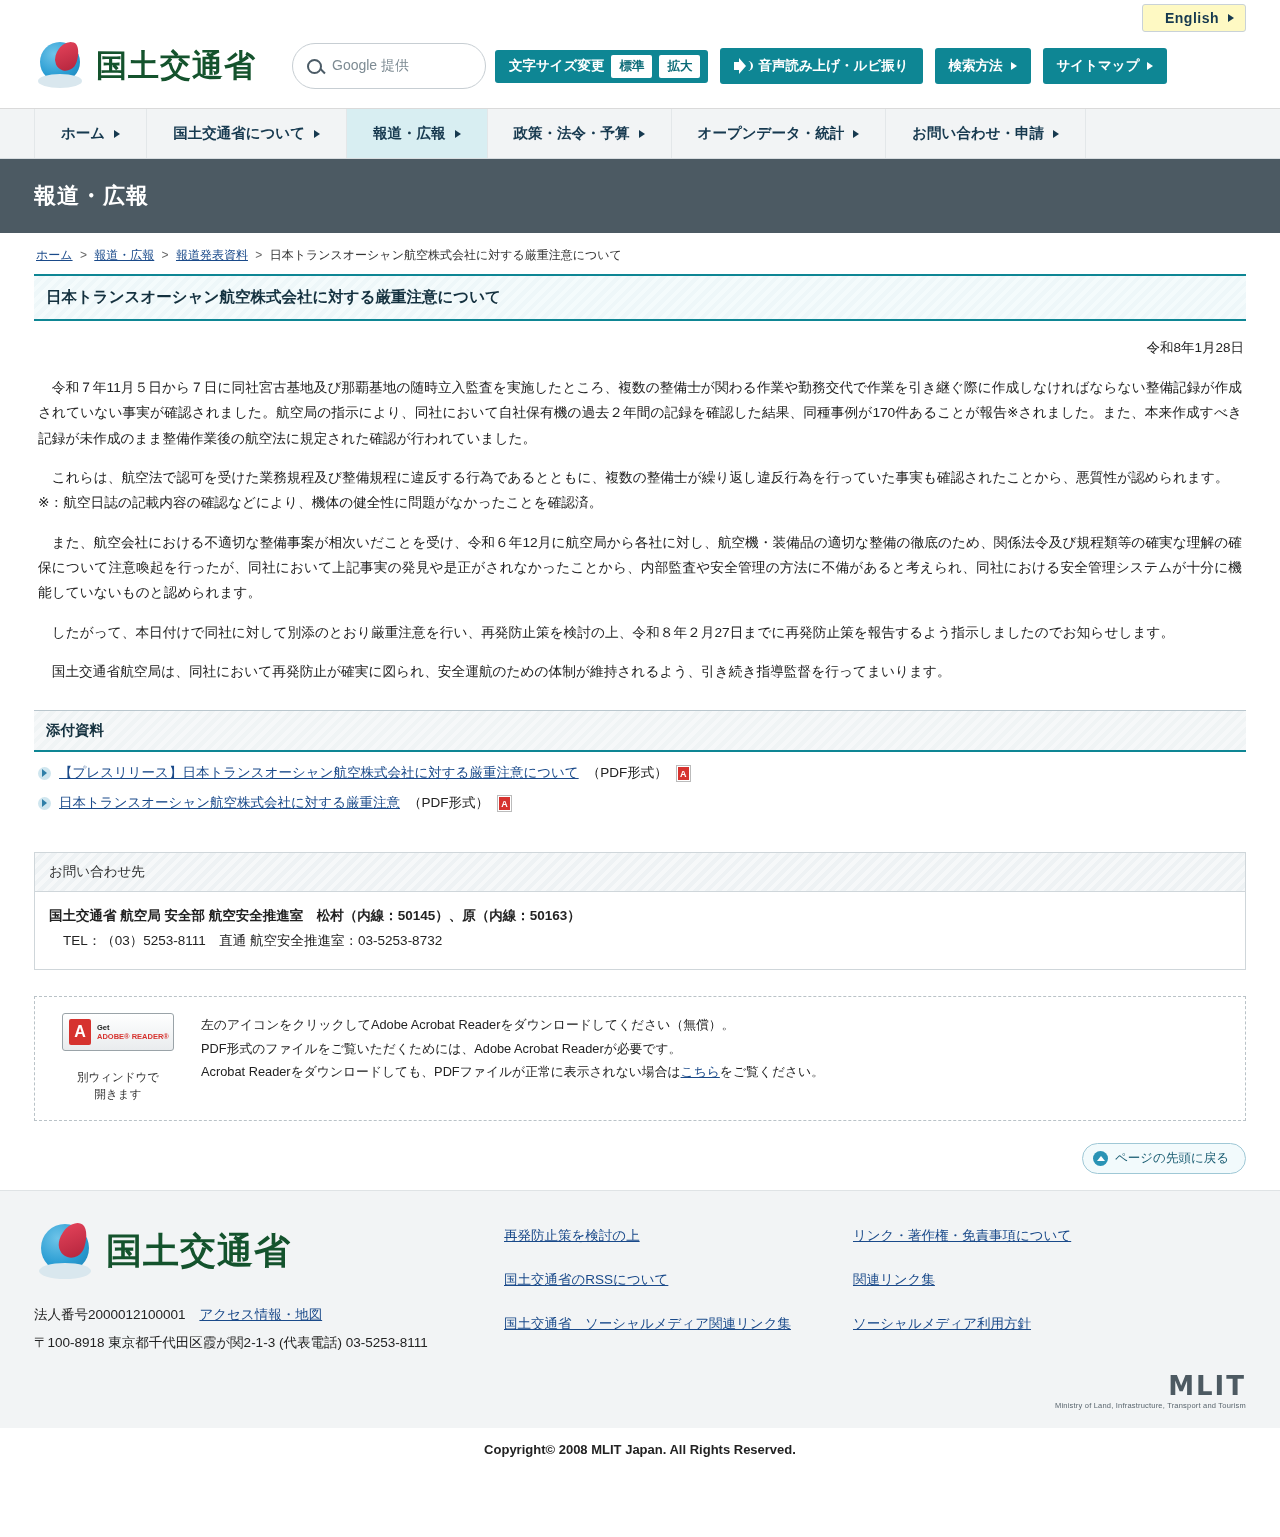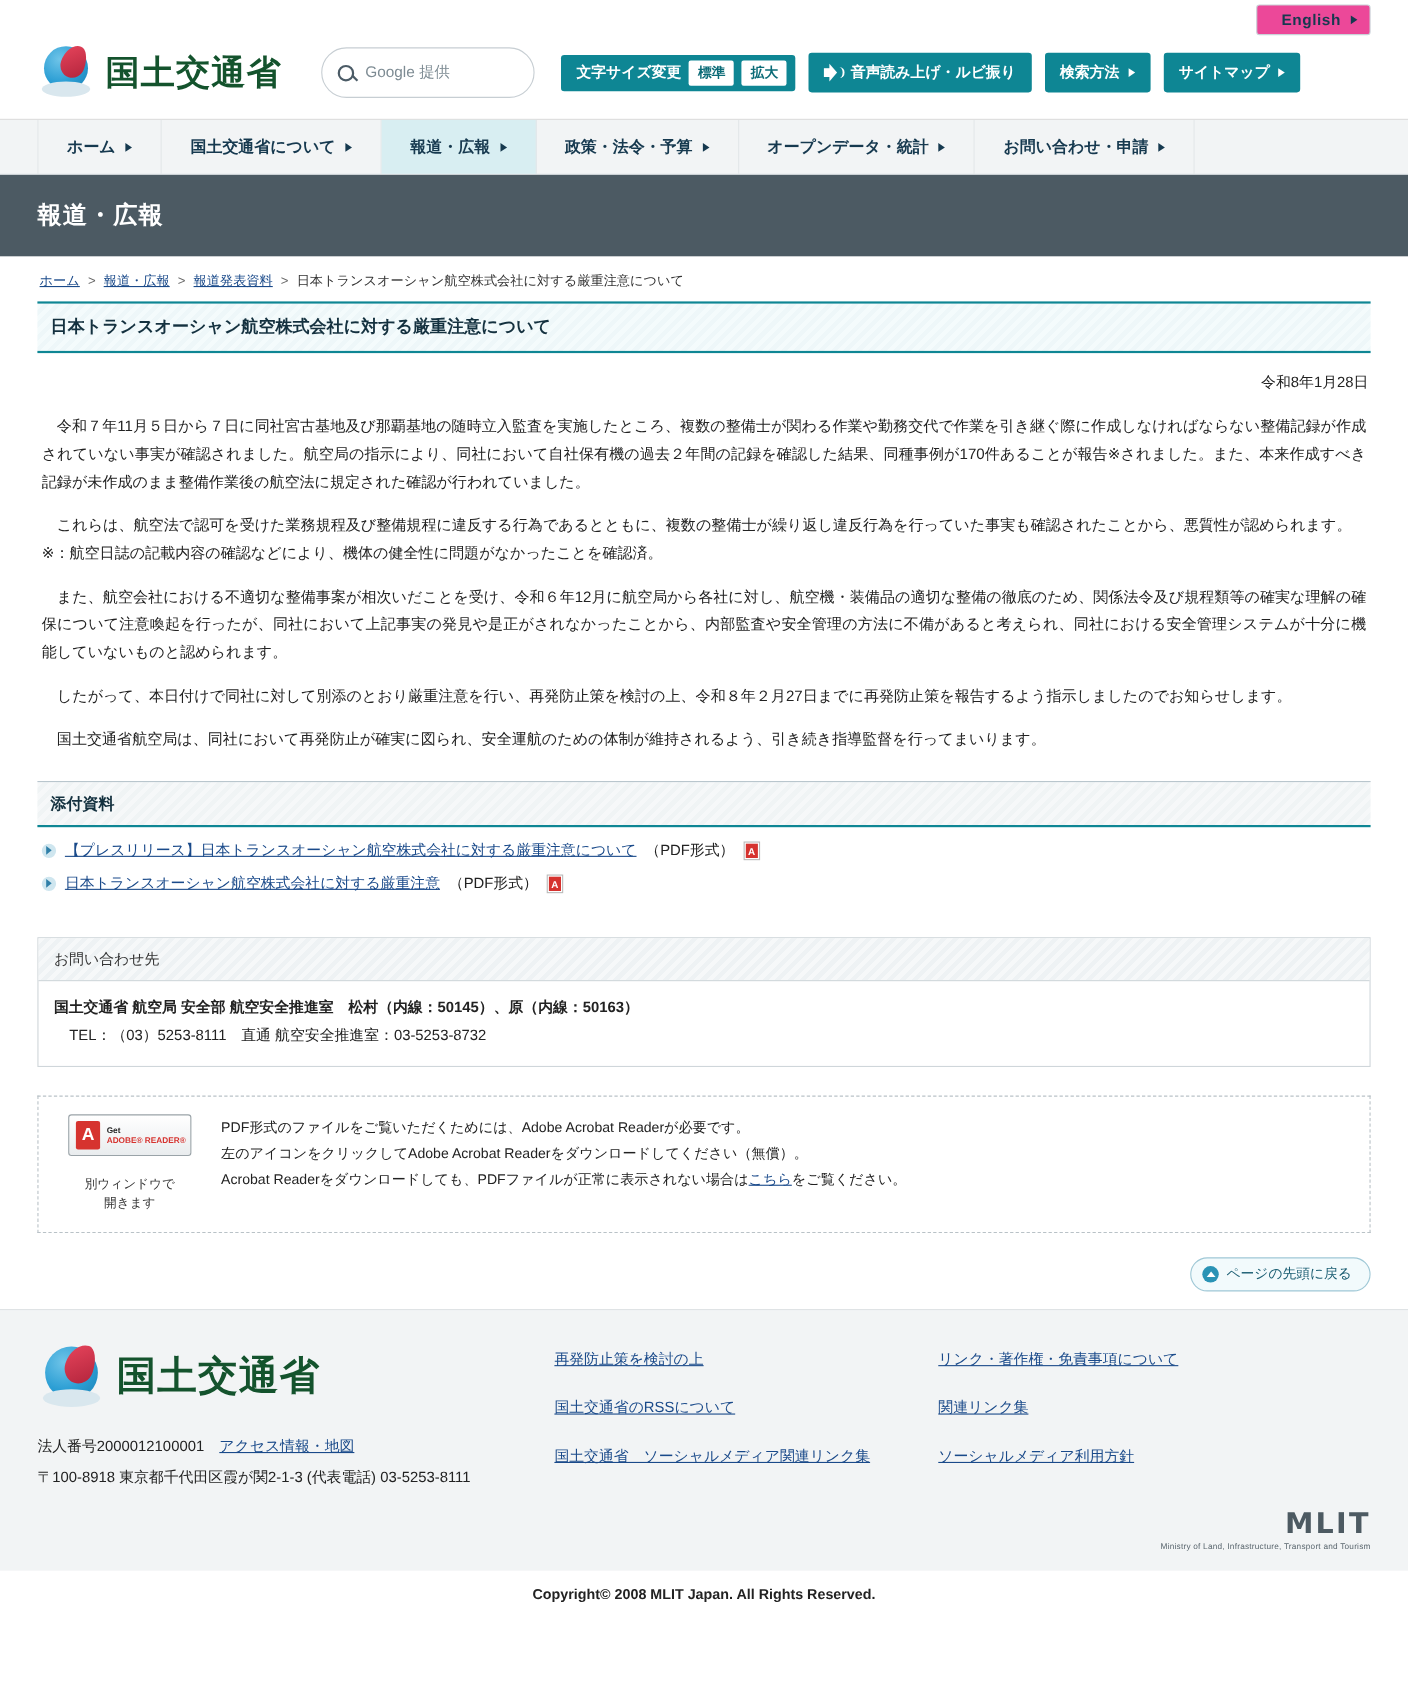--- a/index.html
+++ b/index.html
@@ -16,21 +16,21 @@
   
   .topbar {
     height: 36px;
     display: flex;
     justify-content: flex-end;
     align-items: center;
     padding-right: 34px;
     background: #fff;
   }
   .btn-english {
-    background: #ec4899;
+    background: #fef9c3;
     border: 1px solid #c9d2d8;
     border-radius: 3px;
     color: #16394f;
     font-size: 14px;
     font-weight: bold;
     padding: 5px 26px 5px 22px;
     position: relative;
     letter-spacing: .5px;
   }
   .btn-english .tri { position:absolute; right:11px; top:50%; transform:translateY(-50%); }
@@ -81,21 +81,21 @@
     background:#fff;
   }
   .mag {
     width:15px;height:15px;border:2px solid #4b5b66;border-radius:50%;
     position:relative; margin-right:10px; flex:none;
   }
   .mag::after{content:"";position:absolute;width:7px;height:2px;background:#4b5b66;
     right:-6px;bottom:0px;transform:rotate(45deg);}
   .google-label { color:#7d8b93; font-size:14px; }
 
-  .hdr-btns { display:flex; align-items:center; margin-left: 24px; gap: 12px; }
+  .hdr-btns { display:flex; align-items:center; margin-left: 9px; gap: 12px; }
   .pill {
     background:#0e8694; color:#fff; border-radius:3px;
     font-size:13.5px; font-weight:bold; padding: 9px 14px;
     display:flex; align-items:center; gap:8px; white-space:nowrap;
   }
   .pill .tri { color:#fff; }
   .size-box {
     background:#0e8694; color:#fff; border-radius:3px;
     font-size:13.5px; font-weight:bold; padding: 5px 8px 5px 14px;
     display:flex; align-items:center; gap:7px; white-space:nowrap;
@@ -396,22 +396,22 @@
       <div class="get-adobe">
         <span class="acro-a">A</span>
         <span class="get-txt">
           <span>Get</span><br>
           <span class="b">ADOBE® READER®</span>
         </span>
       </div>
       <div class="caption">別ウィンドウで<br>開きます</div>
     </div>
     <div class="adobe-right">
+      <div>左のアイコンをクリックしてAdobe Acrobat Readerをダウンロードしてください（無償）。</div>
       <div>PDF形式のファイルをご覧いただくためには、Adobe Acrobat Readerが必要です。</div>
-      <div>左のアイコンをクリックしてAdobe Acrobat Readerをダウンロードしてください（無償）。</div>
       <div>
         <span>Acrobat Readerをダウンロードしても、PDFファイルが正常に表示されない場合は</span><a href="#">こちら</a><span>をご覧ください。</span>
       </div>
     </div>
   </div>
 
   <div class="backtop-row">
     <div class="backtop">
       <span class="circle-up"></span>
       <span>ページの先頭に戻る</span>

